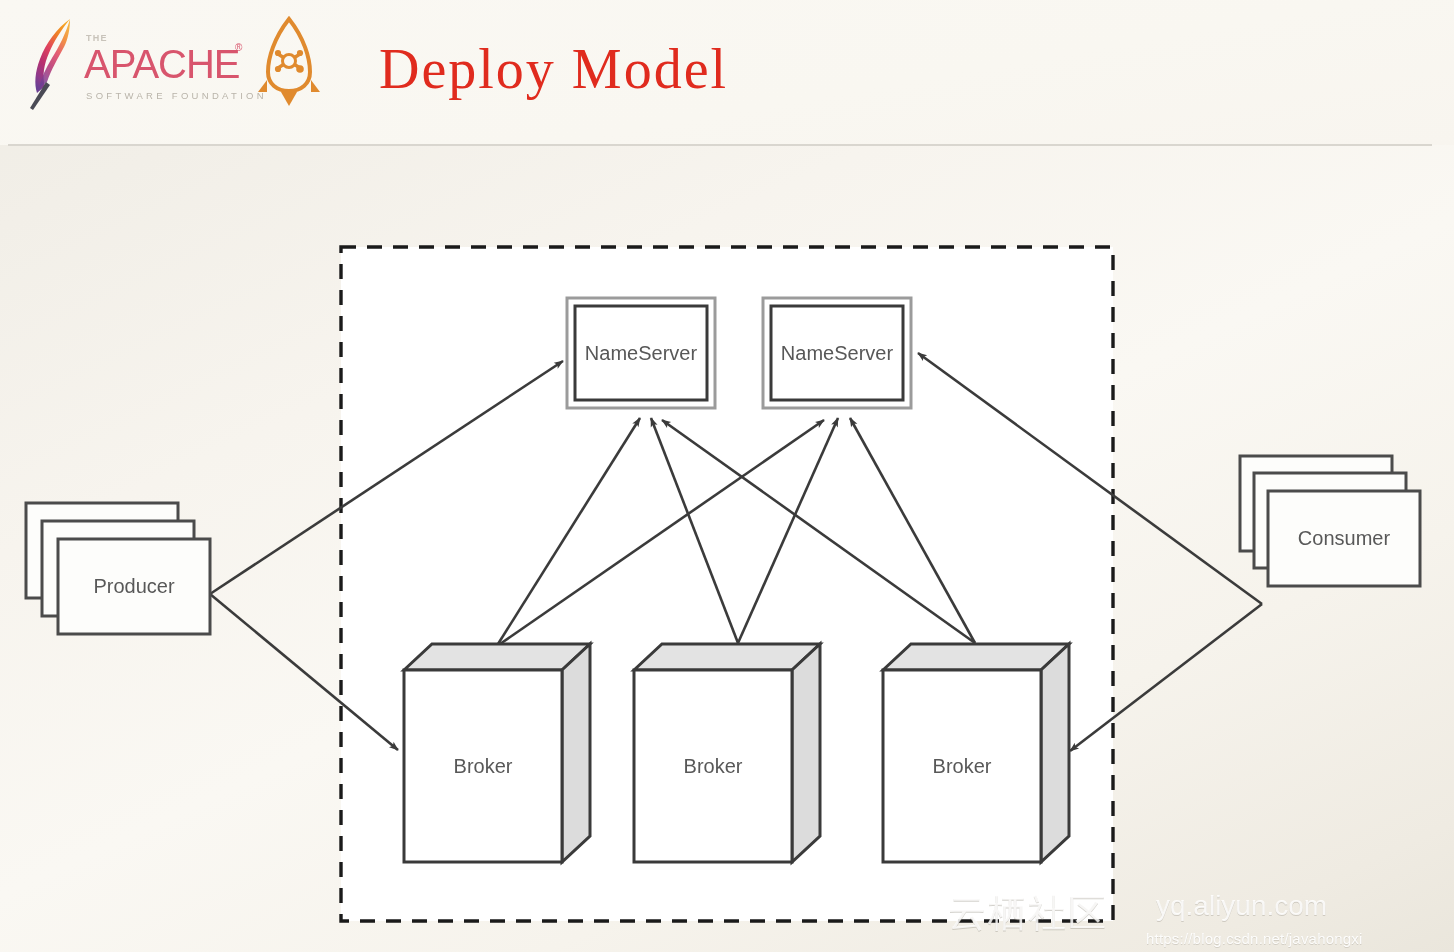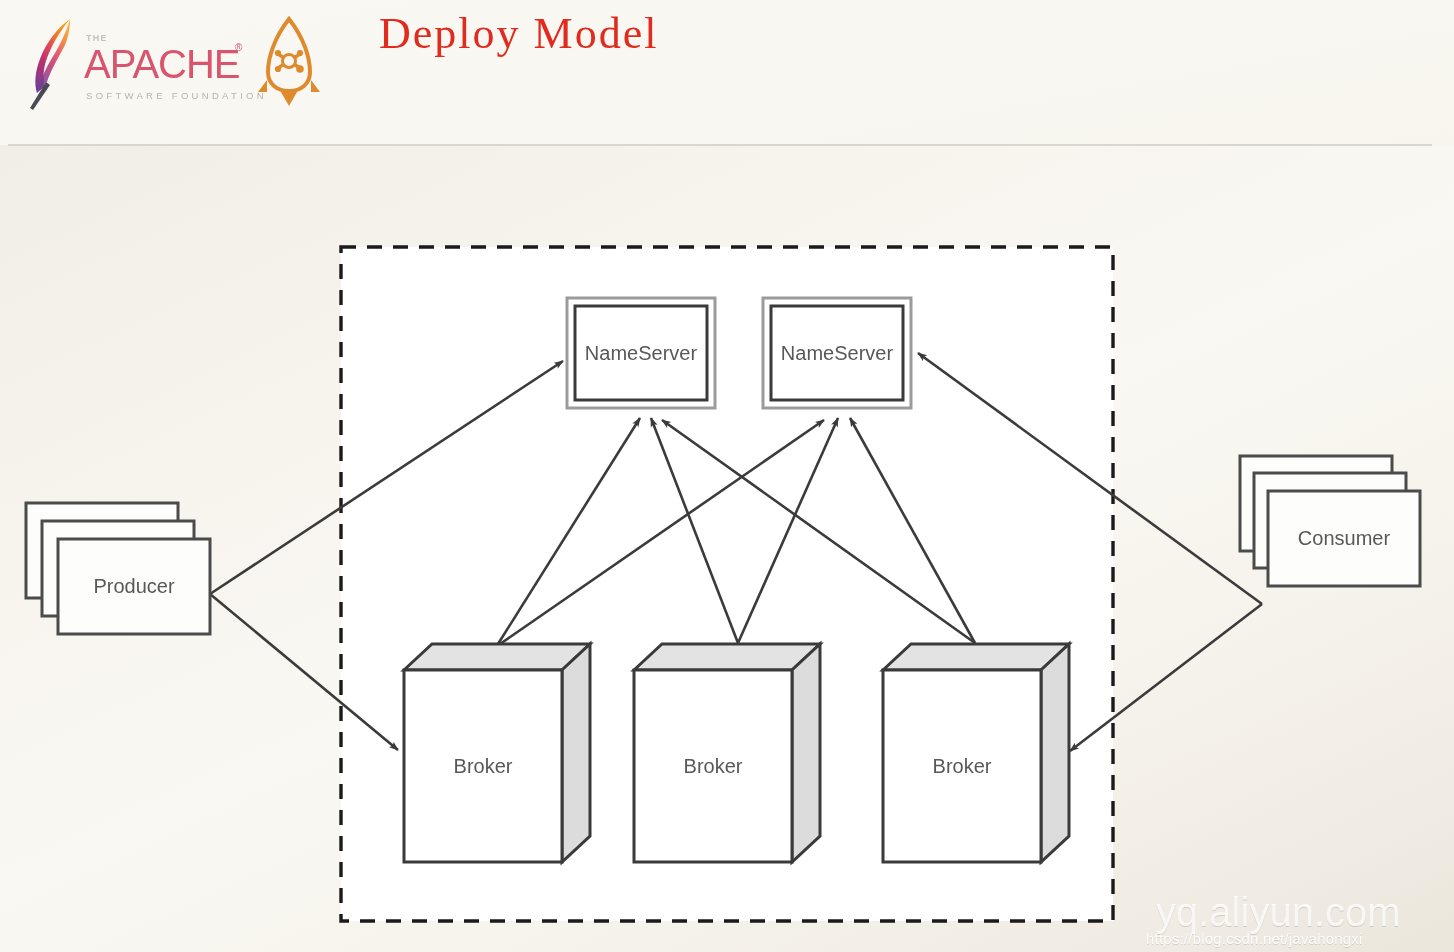--- a/index.html
+++ b/index.html
@@ -89,23 +89,23 @@
   
   #rocketmq-logo {
     position: absolute;
     left: 254px; top: 14px;
     width: 70px; height: 96px;
   }
 
   
   #deploy-title {
     position: absolute;
-    left: 379px; top: 8px;
+    left: 379px; top: 37px;
     font-family: "Liberation Serif", serif;
-    font-size: 44px;
+    font-size: 56px;
     color: #e02b1e;
     letter-spacing: 2px;
     white-space: nowrap;
   }
 
   
   #diagram {
     position: absolute;
     left: 0; top: 146px;
     width: 1454px;
@@ -124,21 +124,21 @@
     left: 0px; top: 4px;
     font-size: 38px;
     color: rgba(255,255,255,0.80);
     text-shadow: 0 1px 0 rgba(160,155,145,0.45);
     letter-spacing: 2px;
     white-space: nowrap;
   }
   #wm-en {
     position: absolute;
     left: 208px; top: 6px;
-    font-size: 40px;
+    font-size: 28px;
     color: rgba(255,255,255,0.85);
     text-shadow: 0 1px 0 rgba(160,155,145,0.40);
     letter-spacing: 0px;
     white-space: nowrap;
   }
   #wm-url {
     position: absolute;
     left: 178px; top: 46px;
     font-size: 15px;
     color: rgba(255,255,255,0.92);
@@ -273,17 +273,18 @@
 
     <g>
       <polygon points="883,524 911,498 1069,498 1041,524" fill="#e3e3e3" stroke="#3a3a3a" stroke-width="3"></polygon>
       <polygon points="1041,524 1069,498 1069,690 1041,716" fill="#dcdcdc" stroke="#3a3a3a" stroke-width="3"></polygon>
       <rect x="883" y="524" width="158" height="192" fill="#ffffff" stroke="#3a3a3a" stroke-width="3"></rect>
       <text x="962" y="627" text-anchor="middle" font-family="Liberation Sans, sans-serif" font-size="20" fill="#585858">Broker</text>
     </g>
   </svg>
 
   <div id="watermark">
+    <div id="wm-cn">云栖社区</div>
     <div id="wm-en">yq.aliyun.com</div>
     <div id="wm-url">https://blog.csdn.net/javahongxi</div>
   </div>
 
 </div>
 
 </body></html>

